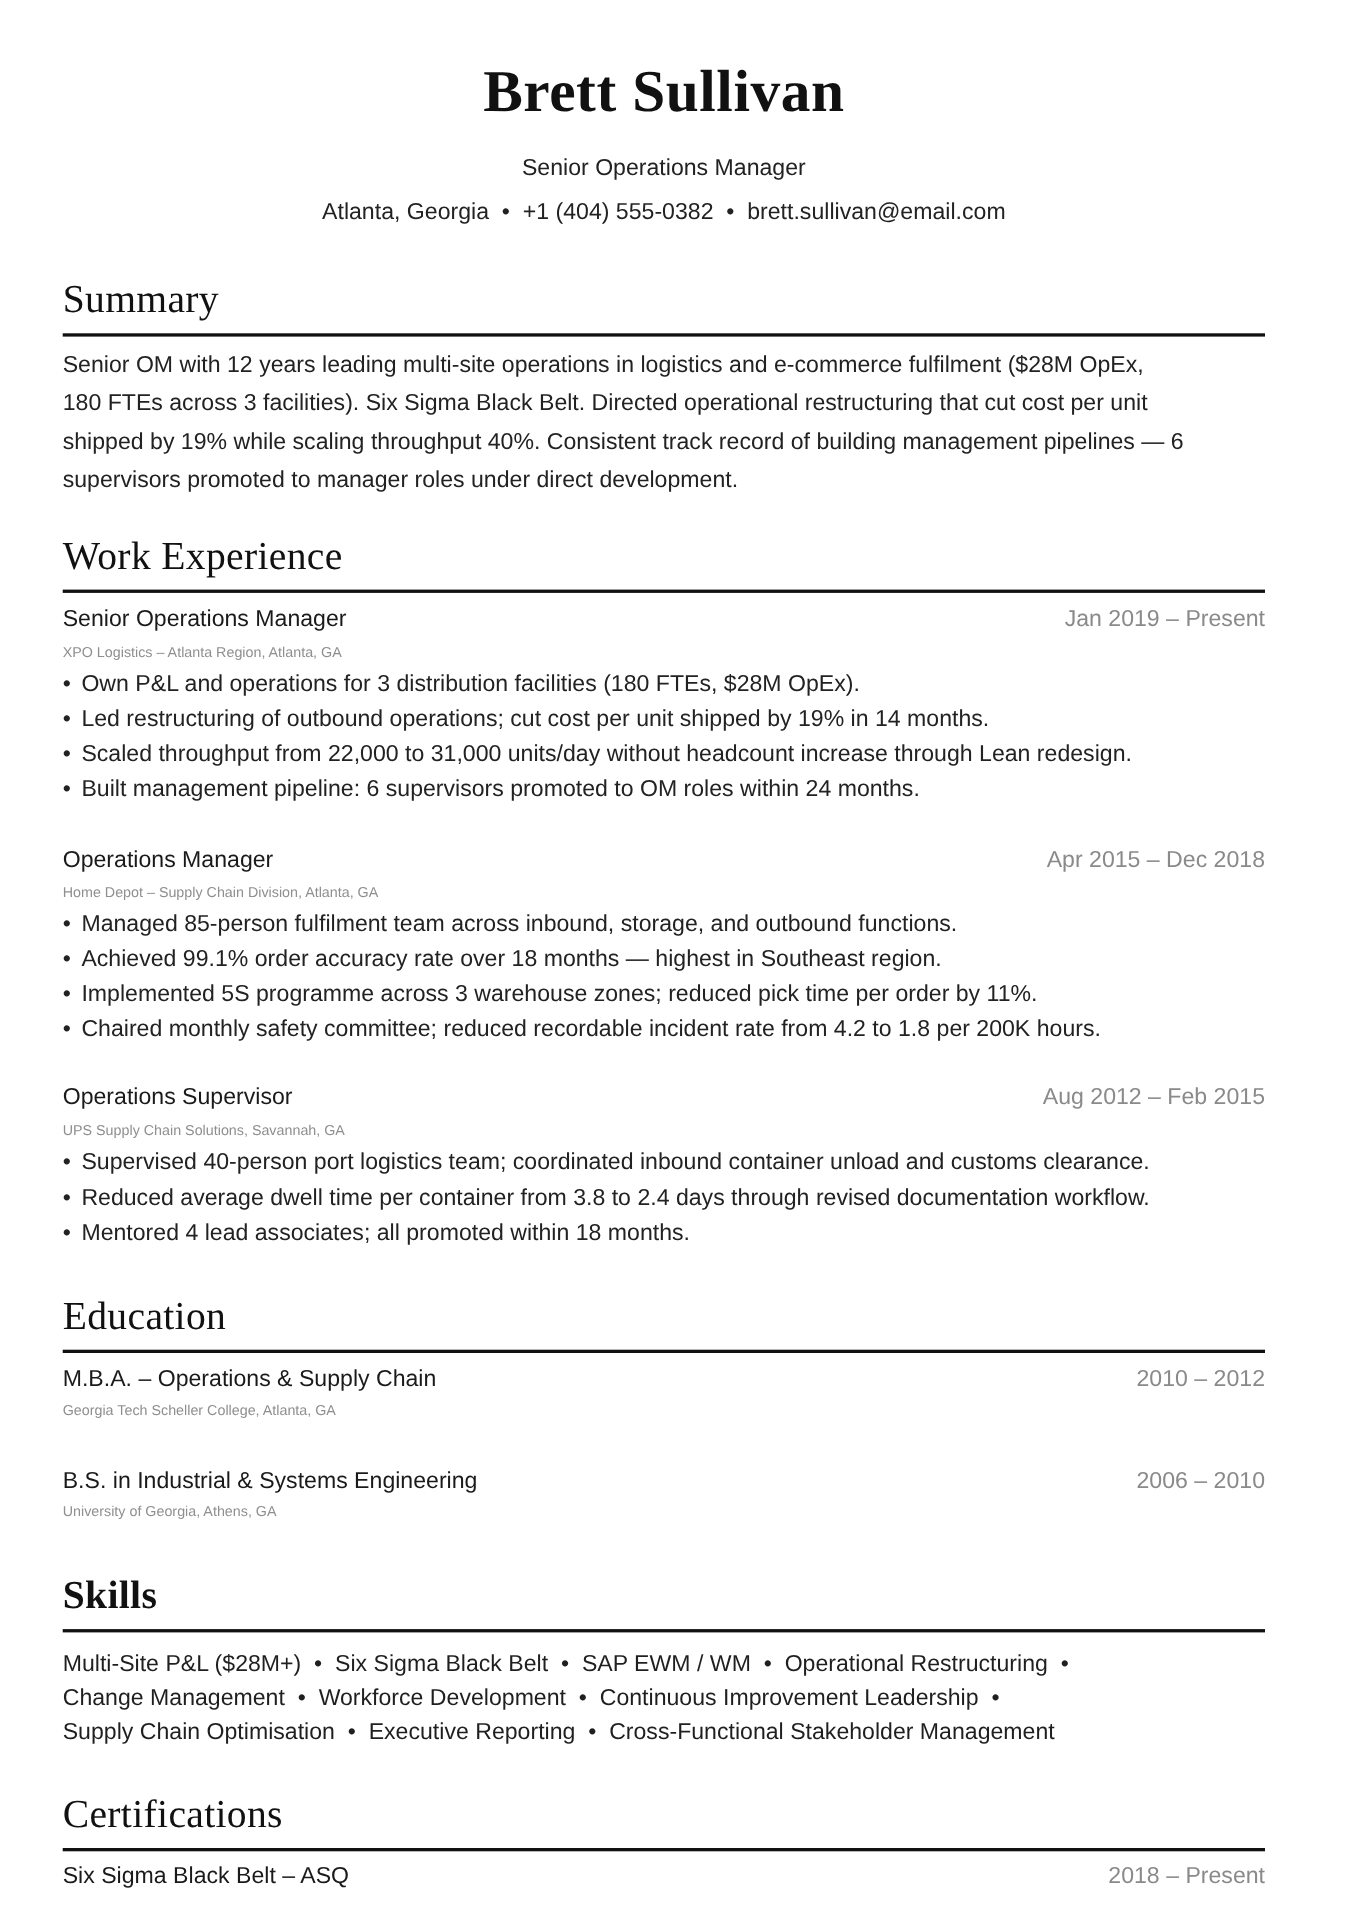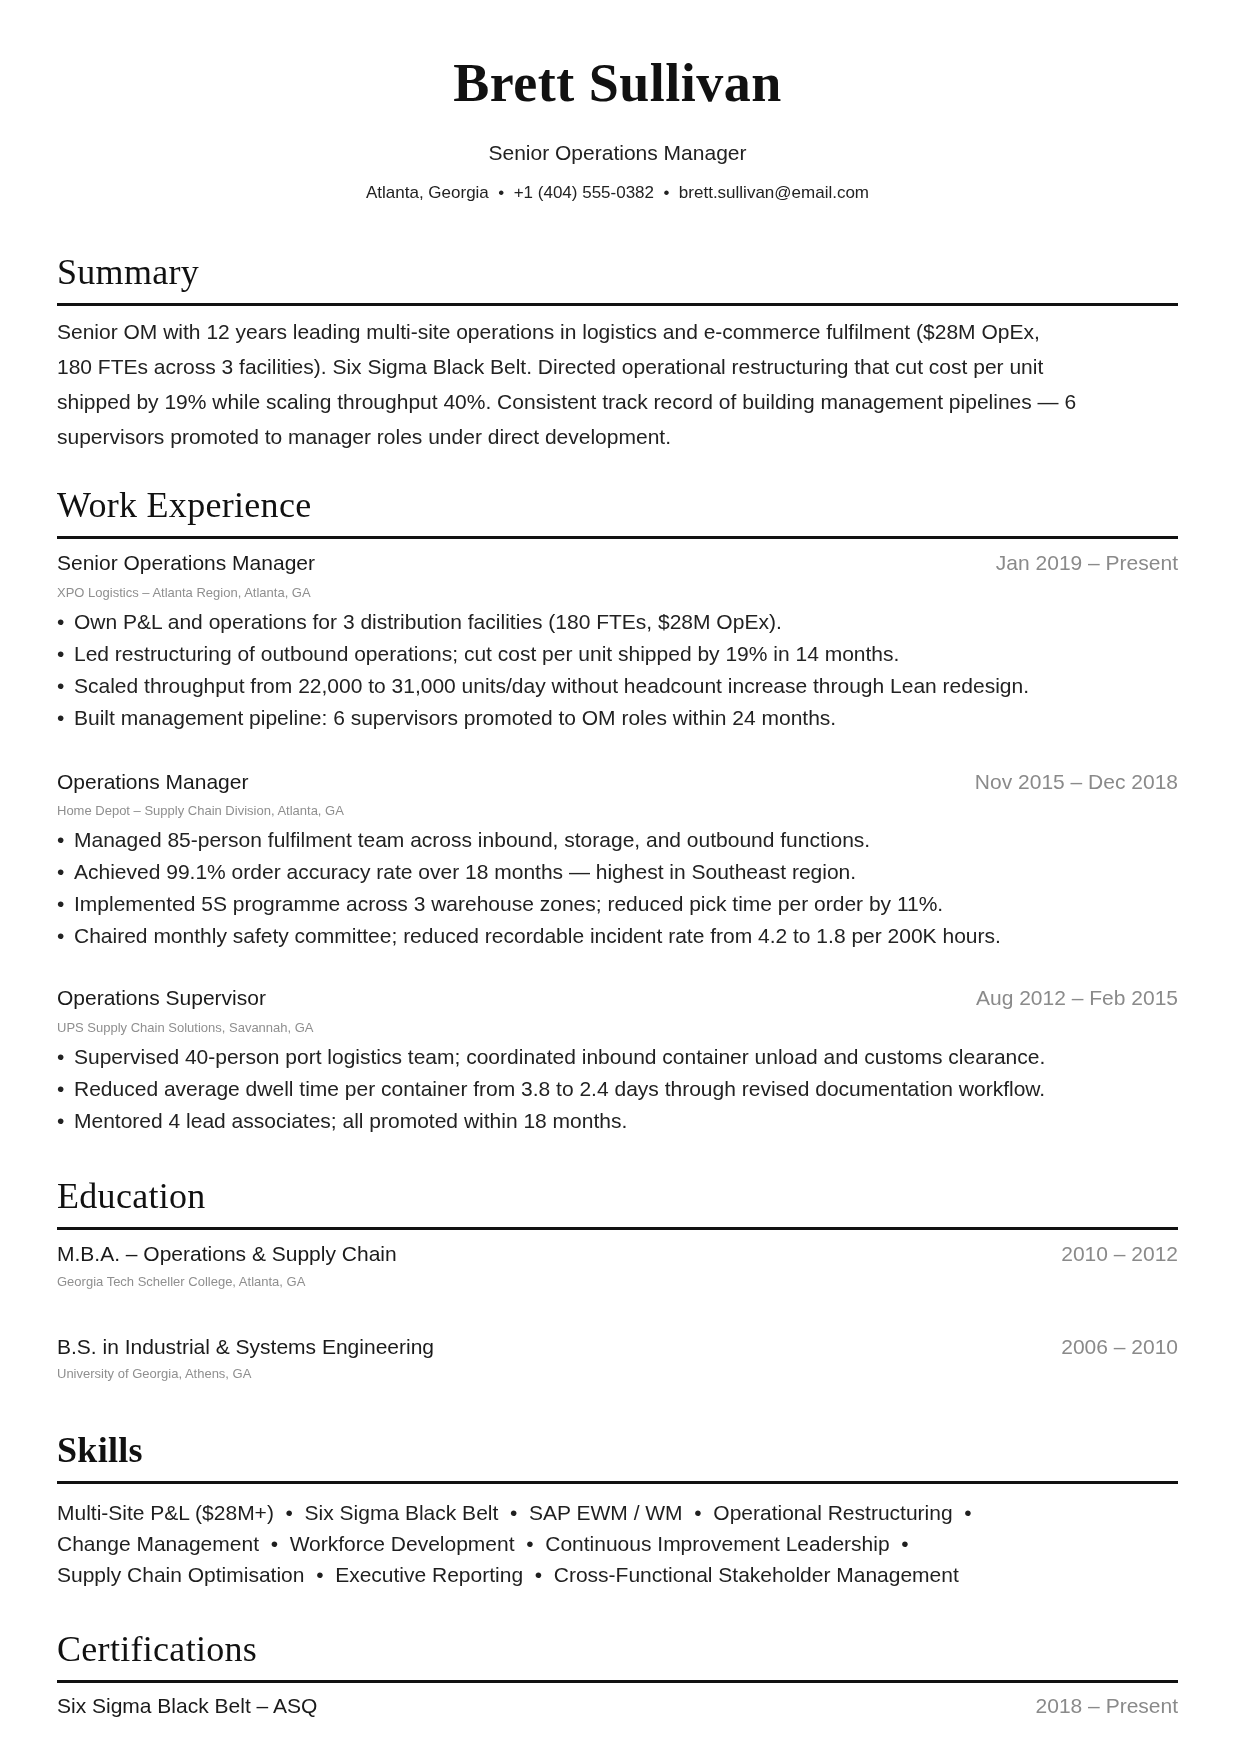--- a/index.html
+++ b/index.html
@@ -4,42 +4,42 @@
 <style>
   html, body { margin: 0; padding: 0; }
   body {
     width: 1241px;
     height: 1754px;
     overflow: hidden;
     background: #ffffff;
     font-family: "Liberation Sans", sans-serif;
     color: #1f1f1f;
   }
-  .page { padding: 0 63px 0 57px; }
+  .page { padding: 0 91px 0 57px; }
 
   
   .name {
     font-family: "Liberation Serif", serif;
     font-weight: 700;
     font-size: 54px;
     line-height: 62px;
     text-align: center;
     color: #111111;
     margin-top: 52px;
     letter-spacing: 0.5px;
   }
   .header-title {
     font-size: 21px;
     line-height: 24px;
     text-align: center;
     color: #222222;
     margin-top: 27px;
   }
   .contact {
-    font-size: 17px;
+    font-size: 21px;
     line-height: 24px;
     text-align: center;
     color: #222222;
     margin-top: 16px;
     white-space: pre;
   }
 
   
   .section-heading {
     font-family: "Liberation Serif", serif;
@@ -156,21 +156,21 @@
         <li>Own P&amp;L and operations for 3 distribution facilities (180 FTEs, $28M OpEx).</li>
         <li>Led restructuring of outbound operations; cut cost per unit shipped by 19% in 14 months.</li>
         <li>Scaled throughput from 22,000 to 31,000 units/day without headcount increase through Lean redesign.</li>
         <li>Built management pipeline: 6 supervisors promoted to OM roles within 24 months.</li>
       </ul>
     </div>
 
     <div>
       <div class="entry-row job2-row">
         <span class="entry-title">Operations Manager</span>
-        <span class="entry-dates">Nov 2015 – Dec 2018</span>
+        <span class="entry-dates">Apr 2015 – Dec 2018</span>
       </div>
       <div class="entry-sub job2-sub">Home Depot – Supply Chain Division, Atlanta, GA</div>
       <ul class="bullets job2-ul">
         <li>Managed 85-person fulfilment team across inbound, storage, and outbound functions.</li>
         <li>Achieved 99.1% order accuracy rate over 18 months — highest in Southeast region.</li>
         <li>Implemented 5S programme across 3 warehouse zones; reduced pick time per order by 11%.</li>
         <li>Chaired monthly safety committee; reduced recordable incident rate from 4.2 to 1.8 per 200K hours.</li>
       </ul>
     </div>
 

